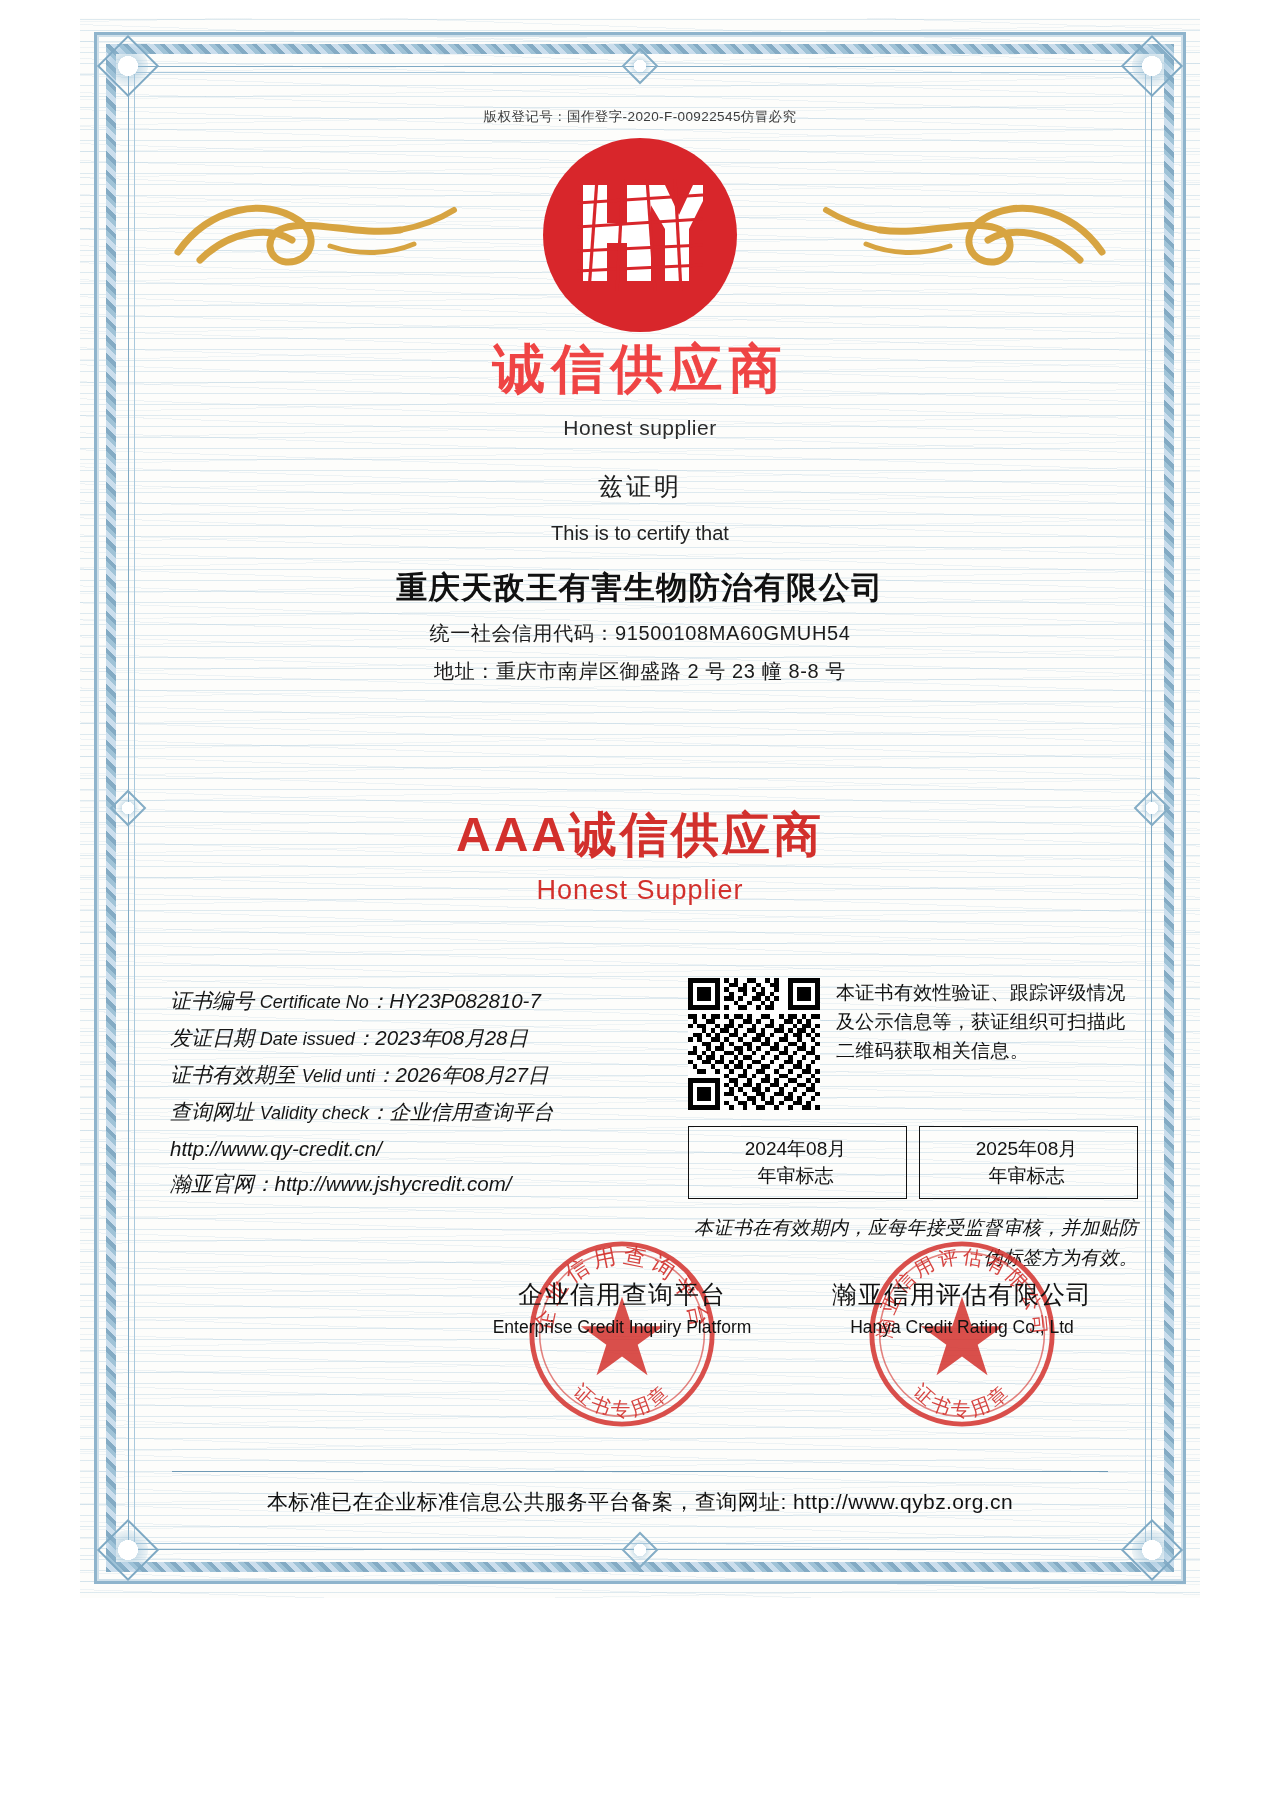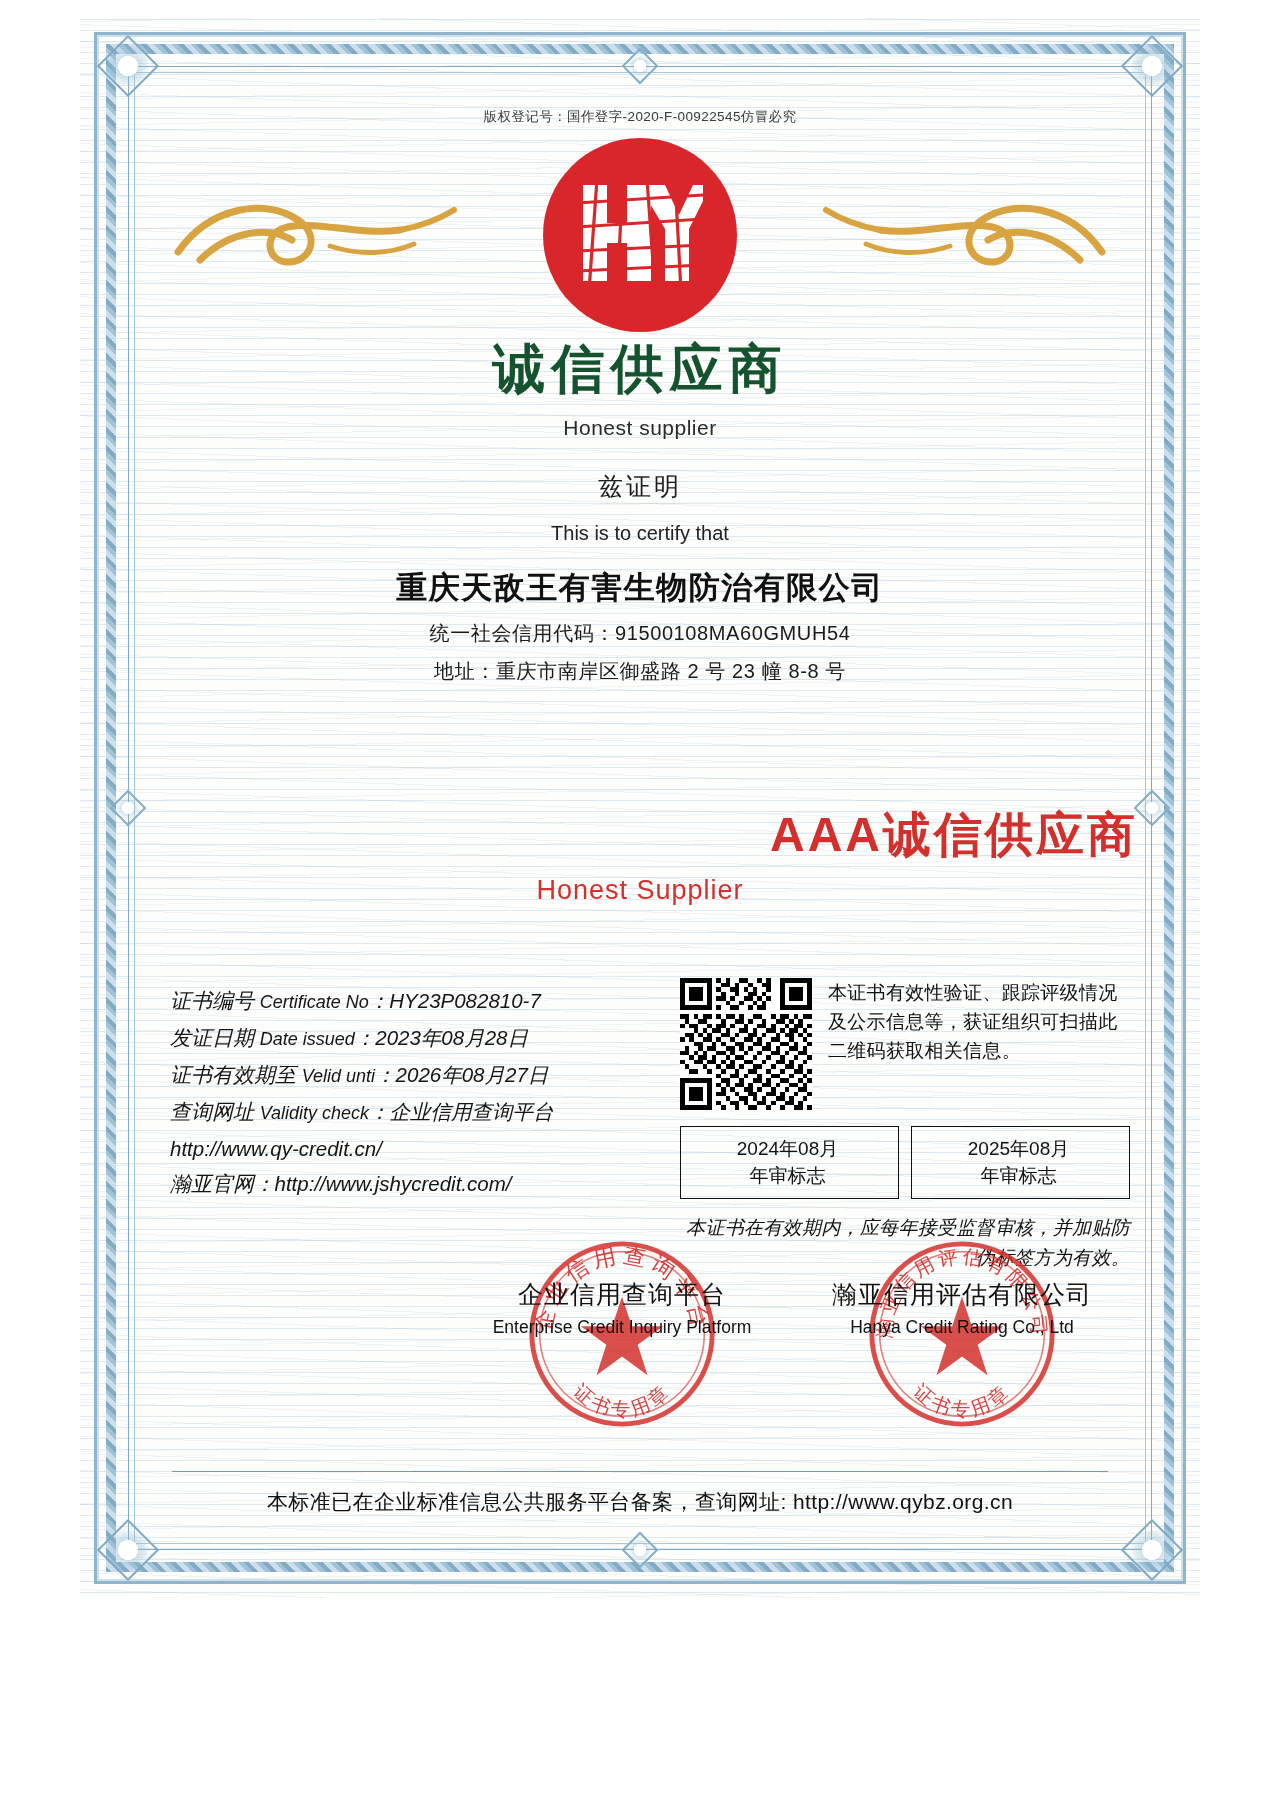--- a/index.html
+++ b/index.html
@@ -169,21 +169,21 @@
   .emblem-mark {
     position: relative;
     width: 126px;
     height: 112px;
   }
 
   h1.cn-title {
     text-align: center;
     font-size: 53px;
     letter-spacing: 6px;
-    color: #14532d;
+    color: #ef4444;
     margin: 2px 0 0 0;
     font-weight: 700;
     font-family: "Liberation Sans", sans-serif;
   }
   .en-title {
     text-align: center;
     font-size: 21px;
     color: #2a2a2a;
     margin-top: 10px;
     letter-spacing: 0.5px;
@@ -220,21 +220,20 @@
 
   .award {
     text-align: center;
     margin-top: 118px;
   }
   .award-cn {
     font-size: 48px;
     font-weight: 700;
     color: #d2302c;
     letter-spacing: 3px;
-    text-align: right;
   }
   .award-en {
     font-size: 27px;
     color: #d2302c;
     margin-top: 8px;
     letter-spacing: 1px;
   }
 
   
   .details {
@@ -248,21 +247,21 @@
     color: #151515;
     line-height: 35px;
     white-space: nowrap;
     font-style: italic;
   }
   .lbl-cn { font-size: 21px; }
   .lbl-en { font-size: 18px; }
 
   .right-block {
     position: absolute;
-    right: 8px;
+    right: 0;
     top: 900px;
     width: 450px;
   }
   .qr-row {
     display: flex;
     align-items: flex-start;
     gap: 16px;
   }
   .qr {
     width: 132px;

